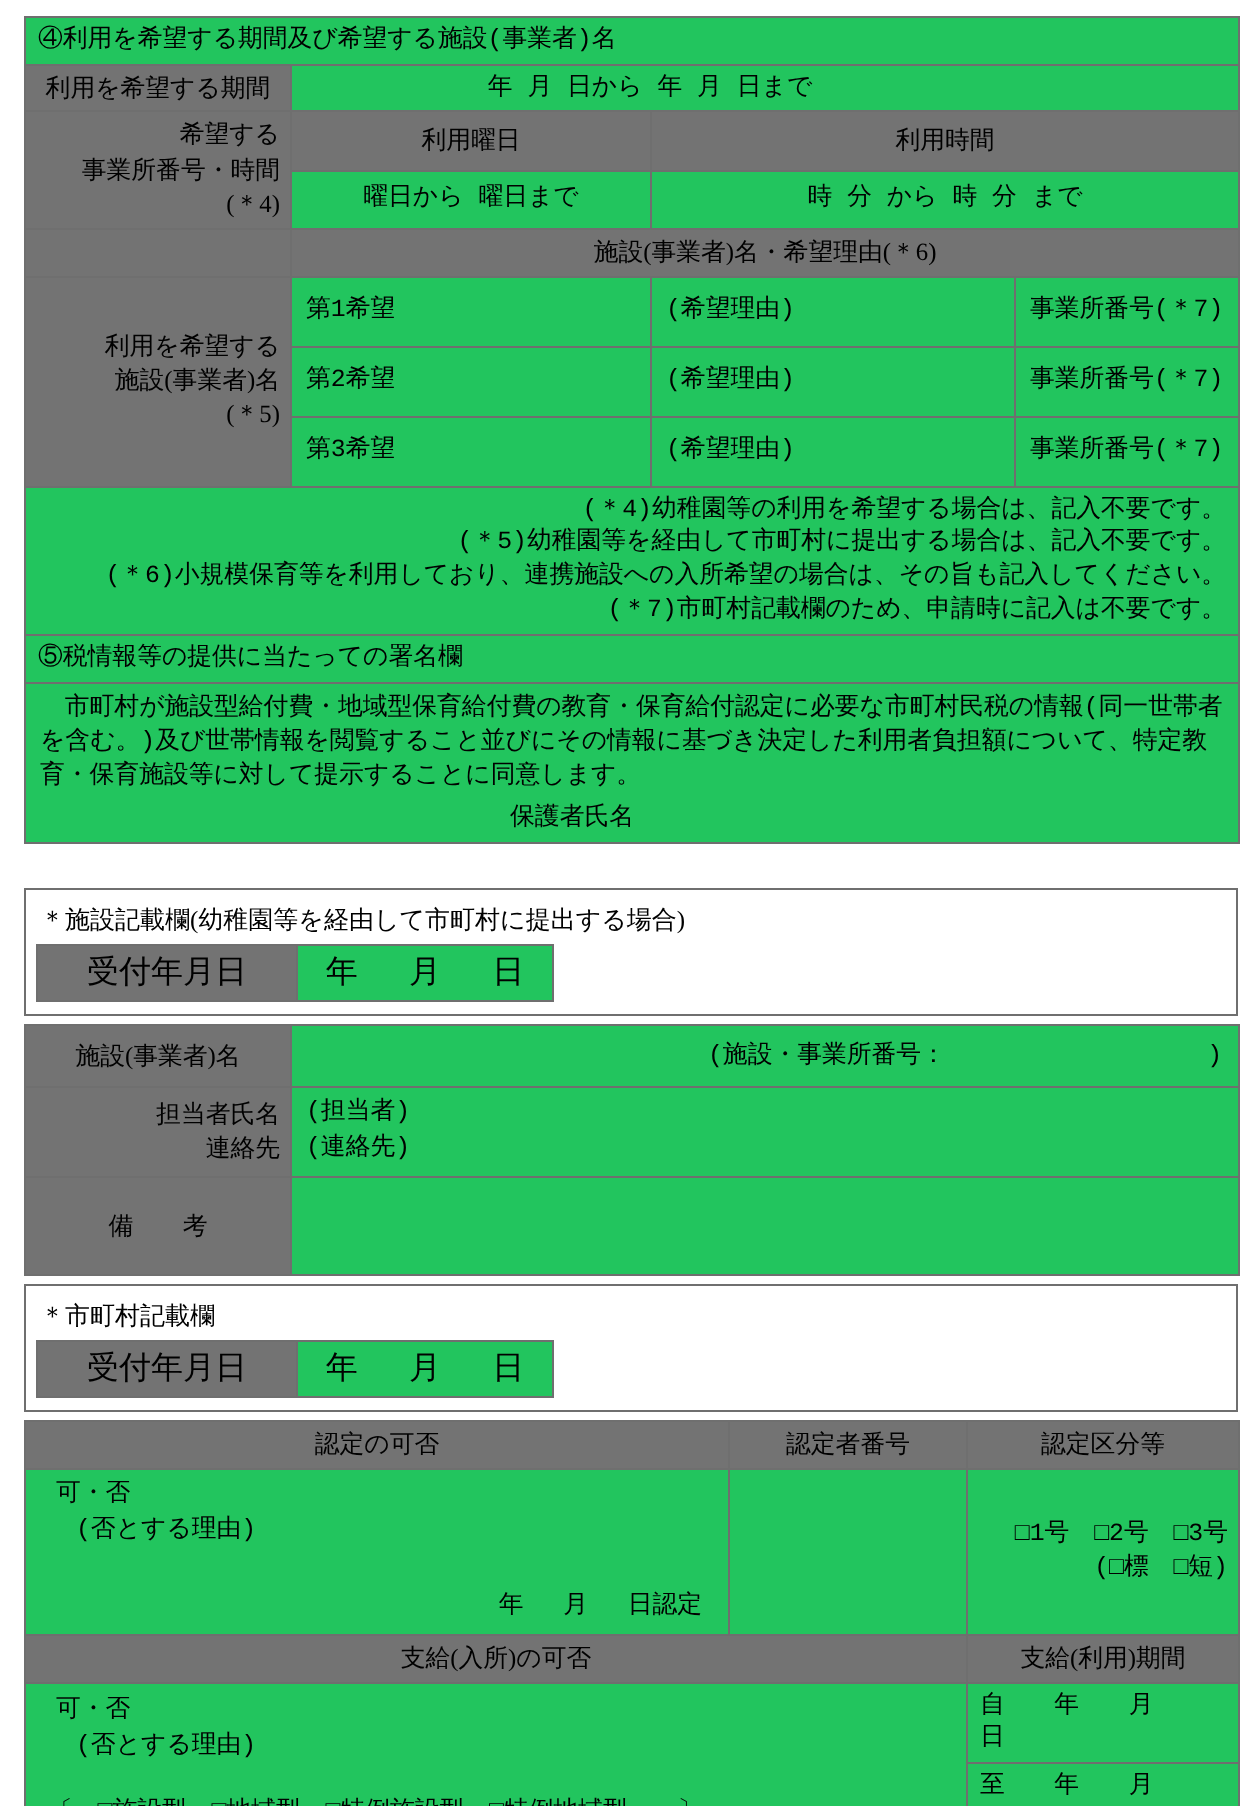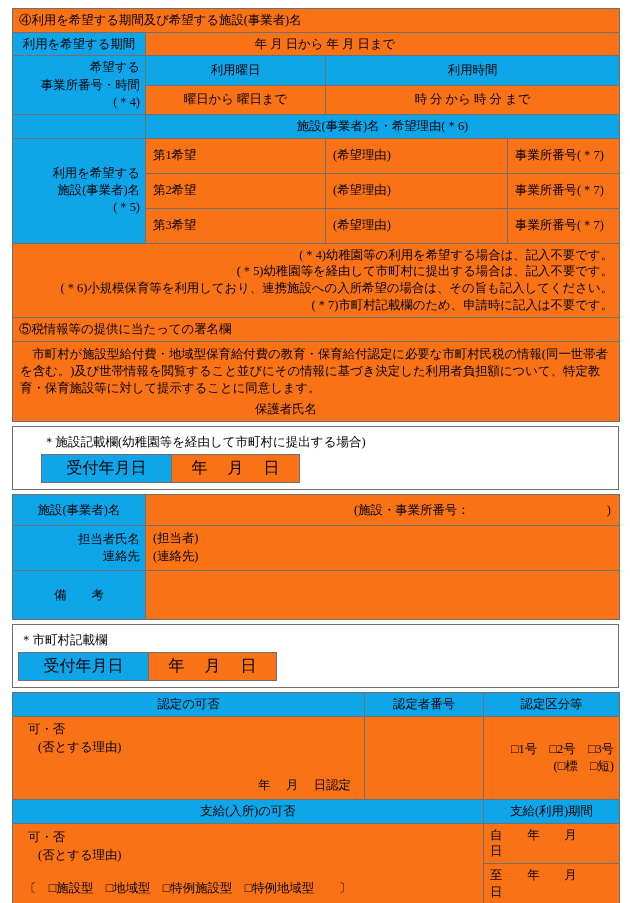--- a/index.html
+++ b/index.html
@@ -29,24 +29,24 @@
     margin: 0;
   }
   table.grid td {
     border: 1px solid #6f6f6f;
     padding: 0;
     vertical-align: middle;
     font-size: 12.4px;
     line-height: 1.35;
   }
   .hd {
-    background: #0ea5e9;
+    background: #737373;
     text-align: center;
   }
-  .wht { background: #f97316; }
+  .wht { background: #22c55e; font-family: Liberation Mono, monospace; }
   .ctr { text-align: center; }
   .lft { text-align: left; }
   .pad4 { padding: 3px 5px !important; }
   .pad6 { padding: 4px 7px !important; }
 
   
   .sec-title {
     text-align: left;
     padding: 3px 6px !important;
     font-size: 12.6px;
@@ -191,21 +191,21 @@
       </tr>
       <tr>
         <td class="wht consent" colspan="4">
           <p>市町村が施設型給付費・地域型保育給付費の教育・保育給付認定に必要な市町村民税の情報(同一世帯者を含む。)及び世帯情報を閲覧すること並びにその情報に基づき決定した利用者負担額について、特定教育・保育施設等に対して提示することに同意します。</p>
           <span class="sig">保護者氏名</span>
         </td>
       </tr>
     </tbody>
   </table>
 
-  <div class="outerbox" style="margin-top:4px;padding-left:23px;">
+  <div class="outerbox" style="margin-top:22px;">
     <div class="outerbox-inner">
       <div class="freelabel">＊施設記載欄(幼稚園等を経由して市町村に提出する場合)</div>
       <table class="inner" style="margin-top:3px;">
         <colgroup>
             <col style="width:130px">
             <col style="width:128px">
           </colgroup>
         <tbody>
           <tr>
             <td class="hd">受付年月日</td>

